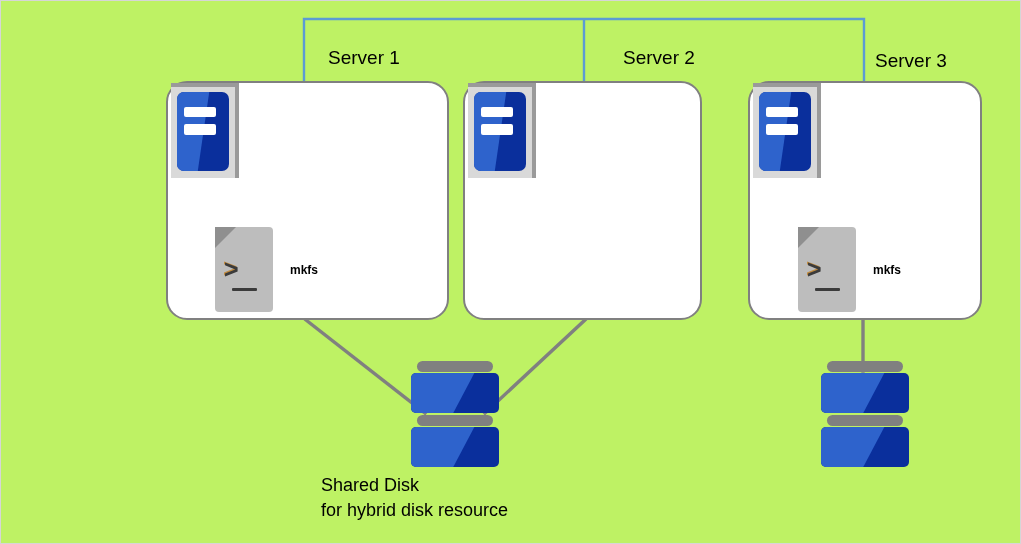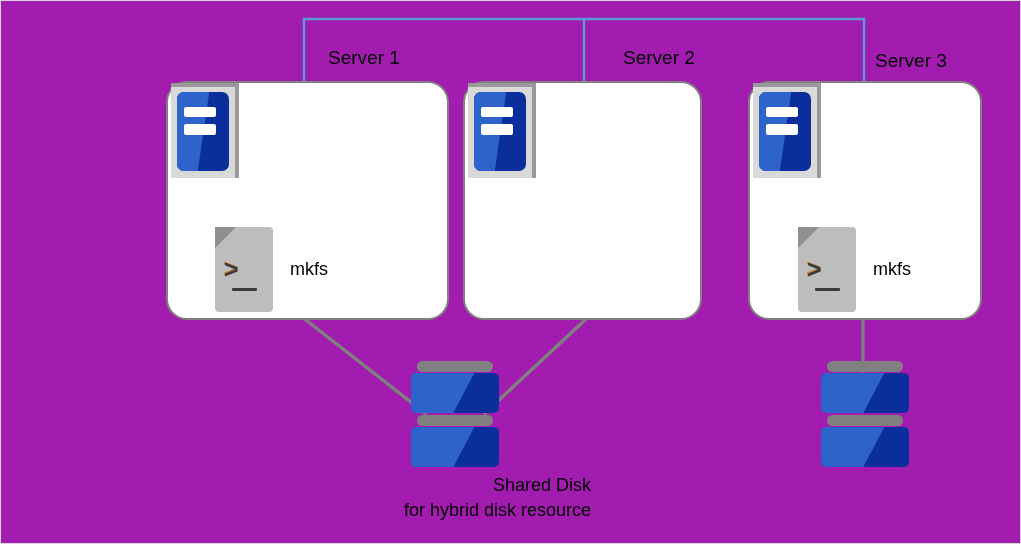--- a/index.html
+++ b/index.html
@@ -4,21 +4,21 @@
 <style>
   html,body{margin:0;padding:0;background:#ffffff;}
   body{
     font-family:"Liberation Sans","DejaVu Sans",sans-serif;
     -webkit-font-smoothing:antialiased;
   }
   #canvas{
     position:relative;
     width:1021px;
     height:544px;
-    background:#a21caf;
+    background:#bef264;
     box-sizing:border-box;
     border:1px solid #d6d6d6;
     overflow:hidden;
   }
   .layer{position:absolute;left:0;top:0;width:1021px;height:544px;}
   svg.layer{pointer-events:none;}
 
   
   .srv-label{
     position:absolute;
@@ -88,23 +88,24 @@
     font-weight:bold;
     color:#3b3b3b;
     text-shadow:-1px -1px 0 #c08a3e;
   }
   .doc .cursor{
     position:absolute;left:17px;top:61px;
     width:25px;height:3px;background:#3b3b3b;border-radius:1px;
   }
   .mkfs-label{
     margin-left:17px;
-    font-size:18px;
+    font-size:12px;
     color:#000000;
     white-space:nowrap;
+    font-weight:bold;
   }
 
   
   .disk{position:absolute;}
   .disk .plate{
     position:absolute;
     border-radius:5px;
     overflow:hidden;
     background:#0a2f9c;
   }
@@ -116,21 +117,21 @@
   .disk .cap{
     position:absolute;
     height:11px;
     background:#808080;
     border-radius:6px;
   }
 
   
   .caption{
     position:absolute;
-    text-align:right;
+    text-align:left;
     font-size:18px;
     color:#000000;
     line-height:25px;
   }
 </style>
 </head>
 <body>
 
 <div id="canvas">
 

